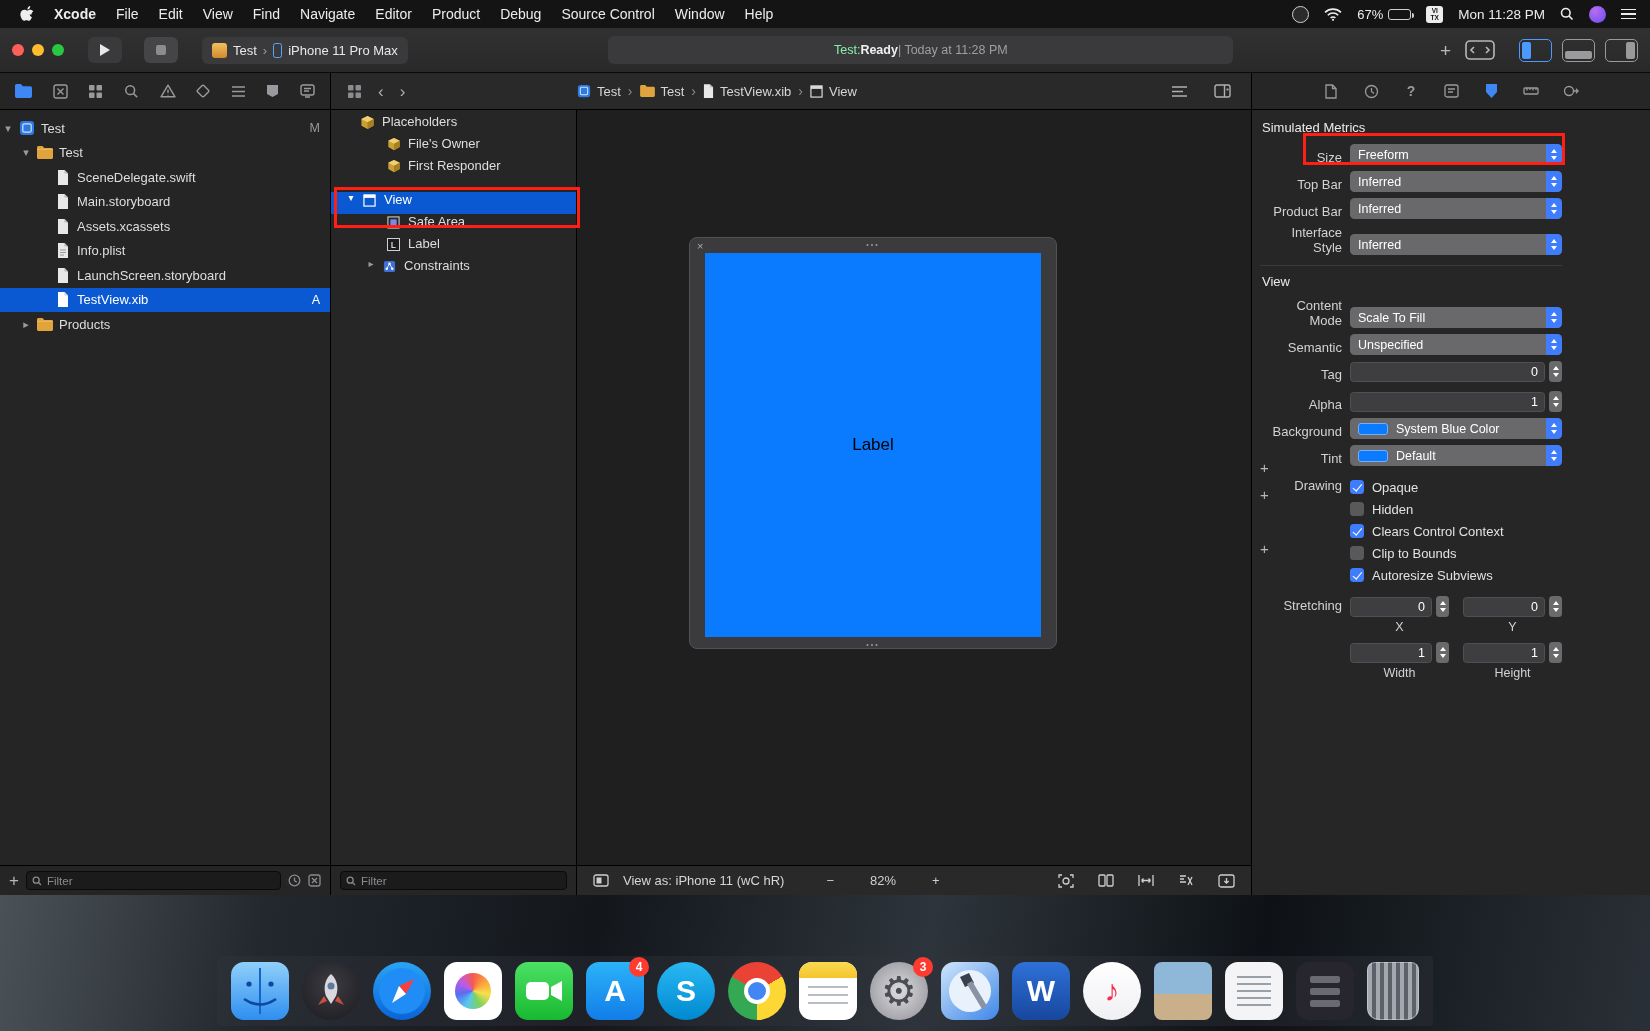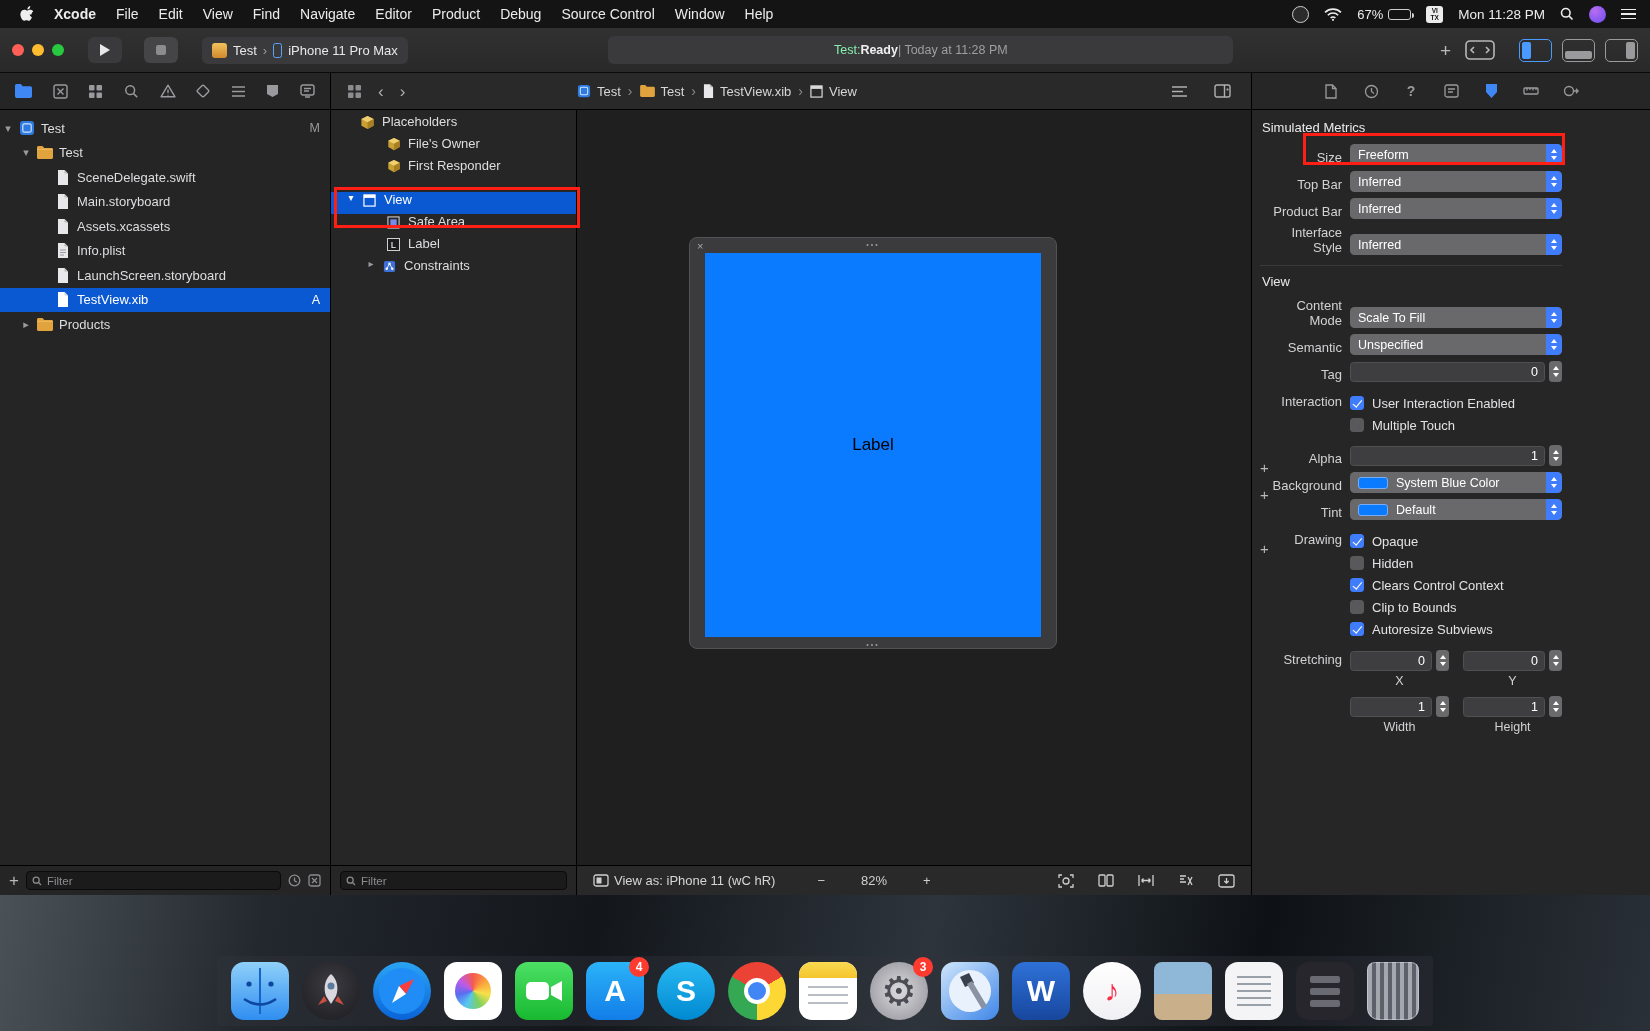--- a/index.html
+++ b/index.html
@@ -98,21 +98,21 @@
   .canvas-col{flex:1;display:flex;flex-direction:column;min-width:0}
   .canvas{flex:1;position:relative;background:#1f1f20}
   .device{position:absolute;left:112px;top:127px;width:368px;height:412px;background:#3b3b3d;border:1px solid #525254;border-radius:8px;padding:15px 15px 11px}
   .device-view{width:100%;height:100%;background:#0a7bff;display:flex;align-items:center;justify-content:center}
   .device-label{color:#000;font-size:17px}
   .dev-close{position:absolute;left:7px;top:2px;color:#a8a8aa;font-size:11px}
   .dots{position:absolute;left:50%;transform:translateX(-50%);color:#9a9a9c;font-size:7px;letter-spacing:2px}
   .dots.top{top:3px}.dots.bottom{bottom:0px}
 
   .canvas-bar{height:30px;border-top:1px solid #000;background:#292929;display:flex;align-items:center;padding:0 16px;flex:none;color:#d6d6d8;white-space:nowrap}
-  .viewas{margin-left:5px;font-size:13px}
+  .viewas{margin-left:14px;font-size:13px}
   .zoomctl{display:flex;align-items:center;gap:36px;margin-left:42px;color:#cfcfd1}
   .cb-icons{margin-left:auto;display:flex;align-items:center;gap:24px}
 
   
   .insp-head{justify-content:center;gap:22px}
   .iico{color:#9a9a9e;display:flex;align-items:center;justify-content:center;width:18px}
   .iico.active{color:#3f87f5}
   .insp-body{flex:1;overflow:hidden;padding:7px 88px 0 0}
   .sec-title{font-weight:normal;color:#ebebed;padding-left:10px;margin:3px 0 9px}
   .divider{height:1px;background:#3a3a3c;margin:10px 0 8px 8px}
@@ -769,33 +769,20 @@
           <span class="plabel">Tag</span>
           <div class="pctrl fieldrow">
             <span class="tfield">0</span>
             <span class="stepper">
                 <i class="tri-up"></i>
                 <i class="tri-down"></i>
               </span>
           </div>
         </div>
 
-        <div class="prow top" style="margin-top:10px">
-          <span class="plabel">Interaction</span>
-          <div class="pctrl">
-            <div class="cbrow">
-              <span class="cb checked"></span>
-              <span>User Interaction Enabled</span>
-            </div>
-            <div class="cbrow">
-              <span class="cb"></span>
-              <span>Multiple Touch</span>
-            </div>
-          </div>
-        </div>
 
         <div class="prow" style="margin-top:9px">
           <span class="plabel">Alpha</span>
           <div class="pctrl fieldrow">
             <span class="tfield">1</span>
             <span class="stepper">
                 <i class="tri-up"></i>
                 <i class="tri-down"></i>
               </span>
           </div>

